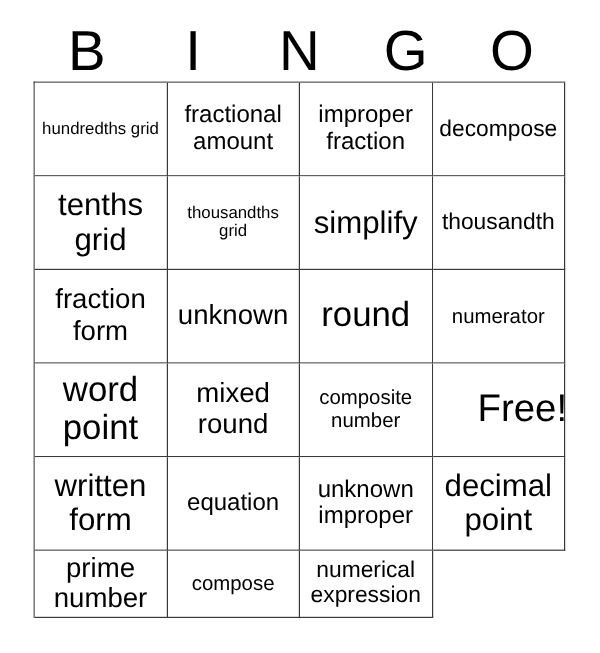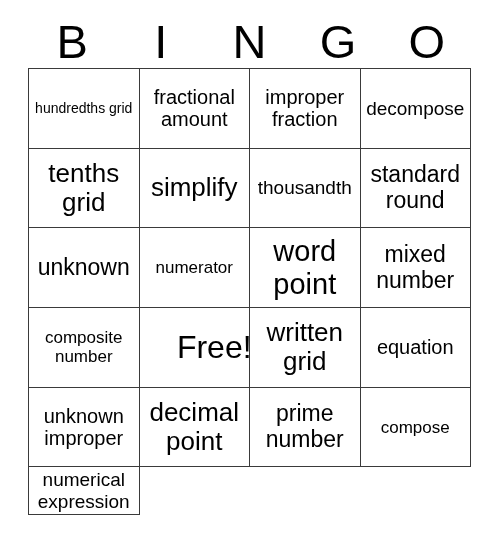--- a/index.html
+++ b/index.html
@@ -119,50 +119,56 @@
         <span class="cell-text fs-lg">improper fraction</span>
       </div>
     <div class="cell">
         <span class="cell-text fs-sm">decompose</span>
       </div>
     <div class="cell">
         <span class="cell-text fs-2xl">tenths grid</span>
       </div>
 
     <div class="cell">
+        <span class="cell-text fs-xs">thousandths grid</span>
+      </div>
+    <div class="cell">
         <span class="cell-text fs-2xl">simplify</span>
       </div>
     <div class="cell">
         <span class="cell-text fs-sm">thousandth</span>
       </div>
     <div class="cell">
-        <span class="cell-text fs-xl">standard round</span>
+        <span class="cell-text fs-xl">fraction form</span>
       </div>
     <div class="cell">
         <span class="cell-text fs-xl">unknown</span>
       </div>
 
+    <div class="cell">
+        <span class="cell-text fs-3xl">round</span>
+      </div>
     <div class="cell">
         <span class="cell-text fs-md">numerator</span>
       </div>
     <div class="cell">
         <span class="cell-text fs-3xl">word point</span>
       </div>
     <div class="cell">
-        <span class="cell-text fs-xl">mixed number</span>
+        <span class="cell-text fs-xl">mixed round</span>
       </div>
 
     <div class="cell">
         <span class="cell-text fs-md">composite number</span>
       </div>
     <div class="cell">
         <span class="cell-text fs-4xl">Free!</span>
       </div>
     <div class="cell">
-        <span class="cell-text fs-2xl">written grid</span>
+        <span class="cell-text fs-2xl">written form</span>
       </div>
     <div class="cell">
         <span class="cell-text fs-lg">equation</span>
       </div>
     <div class="cell">
         <span class="cell-text fs-lg">unknown improper</span>
       </div>
 
     <div class="cell">
         <span class="cell-text fs-2xl">decimal point</span>

